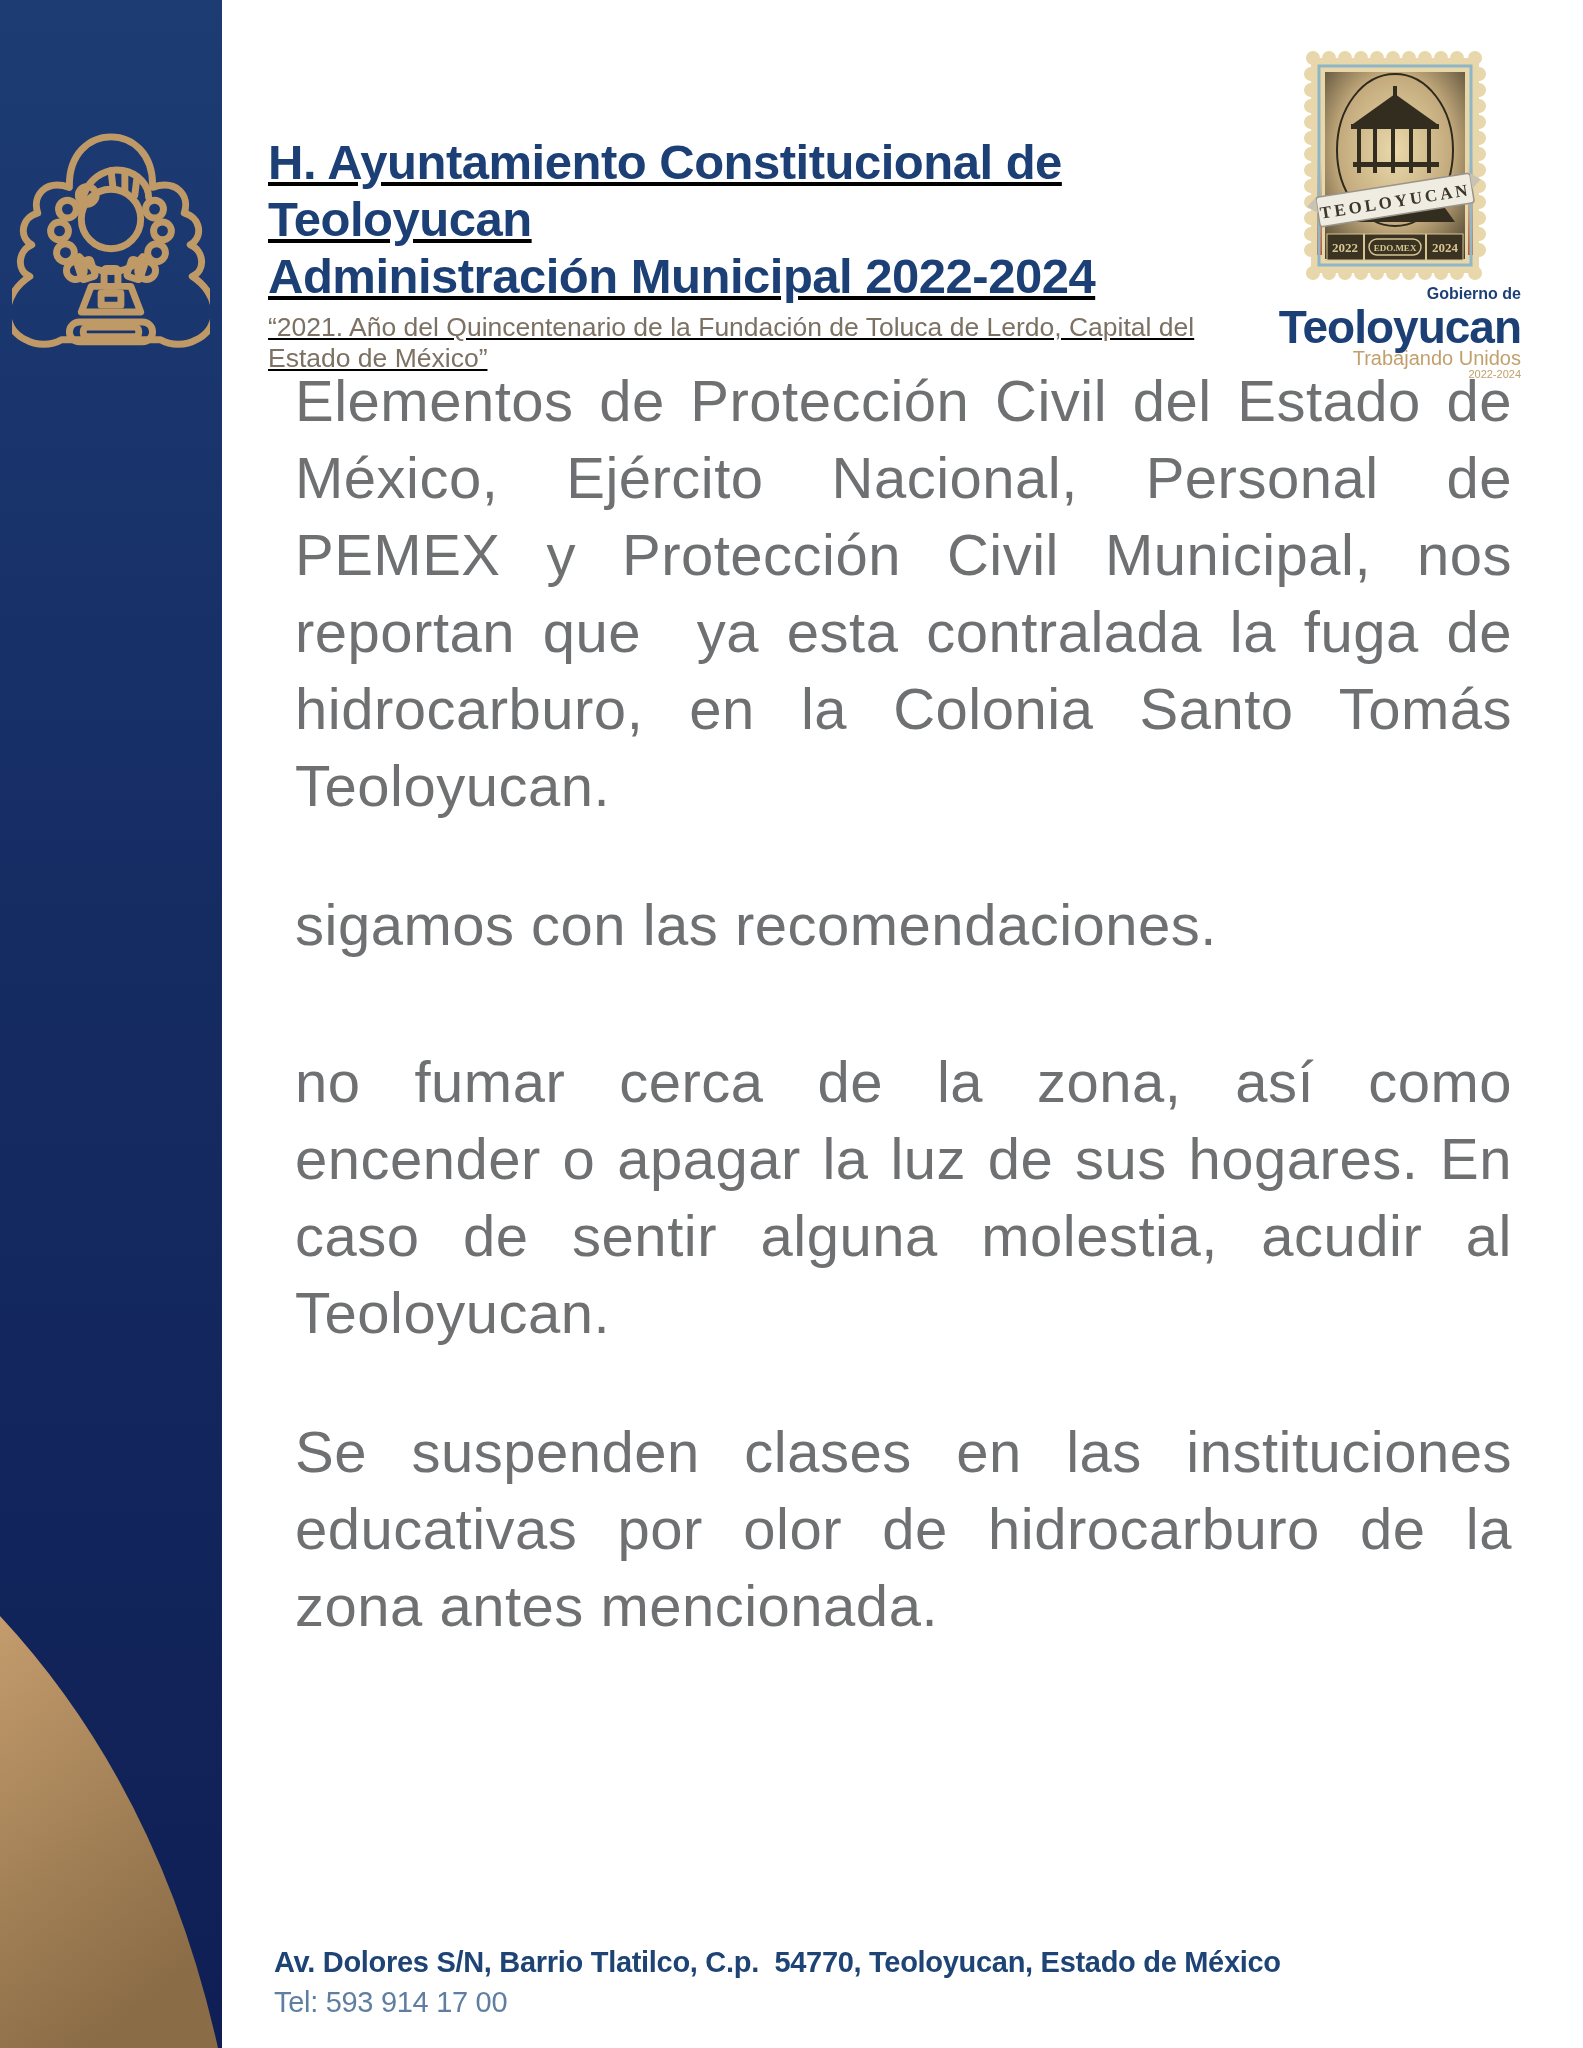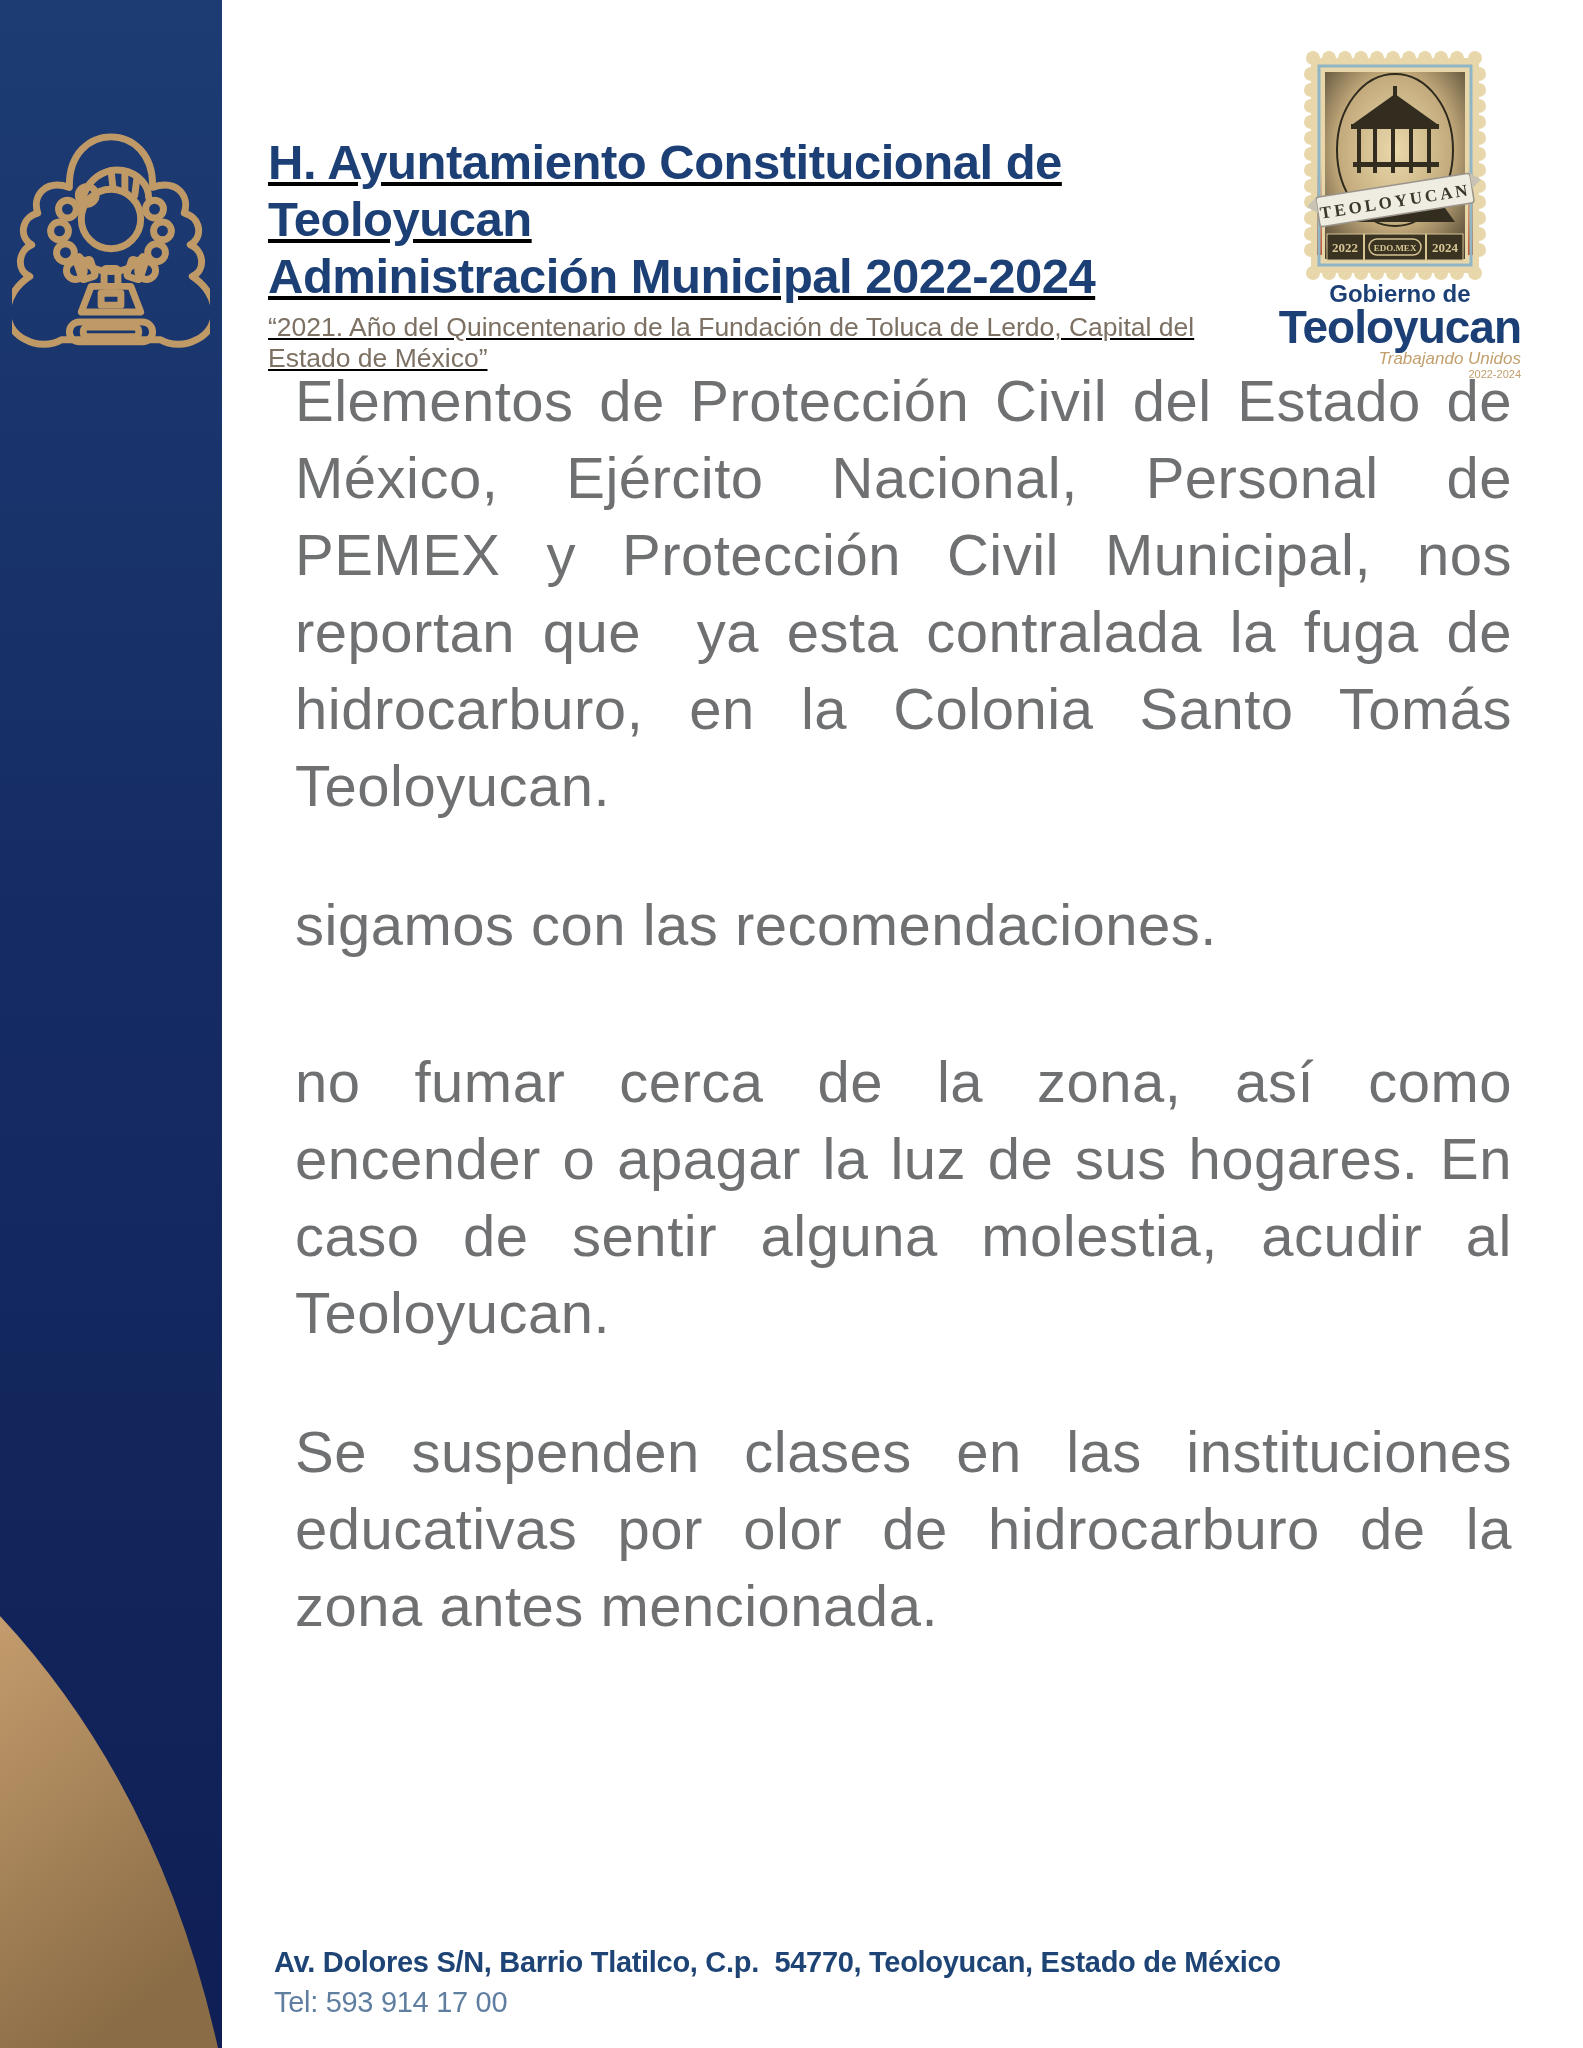--- a/index.html
+++ b/index.html
@@ -22,23 +22,23 @@
     font-weight:bold; color:var(--navy-title,#1c4076);
     font-size:49px; line-height:57px; letter-spacing:-0.5px;
   }
   .motto {
     margin-top:7px; font-size:26.5px; color:var(--taupe,#7d7164); letter-spacing:0;
   }
 
   
   .stamp { position:absolute; left:1303px; top:50px; width:184px; height:231px; }
   .wordmark-block { position:absolute; right:62px; top:283px; text-align:right; }
-  .gobierno { font-weight:bold; color:var(--navy-title,#1c4076); font-size:24px; line-height:22px;text-align:center; }
+  .gobierno { font-weight:bold; color:var(--navy-title,#1c4076); font-size:16px; line-height:22px; }
   .big-wordmark { font-weight:bold; color:var(--navy-title,#1c4076); font-size:46px; line-height:44px; letter-spacing:-1px; }
-  .slogan { color:var(--gold-text,#c2a06d); font-size:17px; line-height:19px;font-style:italic; }
+  .slogan { color:var(--gold-text,#c2a06d); font-size:20px; line-height:19px; }
   .period { color:var(--gold-text,#c2a06d); font-size:11px; line-height:13px; }
 
   
   .body-text {
     position:absolute; left:274px; top:362px; width:1217px;
     color:var(--body-gray,#6f7072); font-size:58px; letter-spacing:0.5px;margin-left:21px;
   }
   .paragraph { margin:0 0 62px 0; }
   .paragraph:nth-child(2) { margin-bottom:80px; }
   .line { line-height:77px; text-align:justify; text-align-last:justify; }

